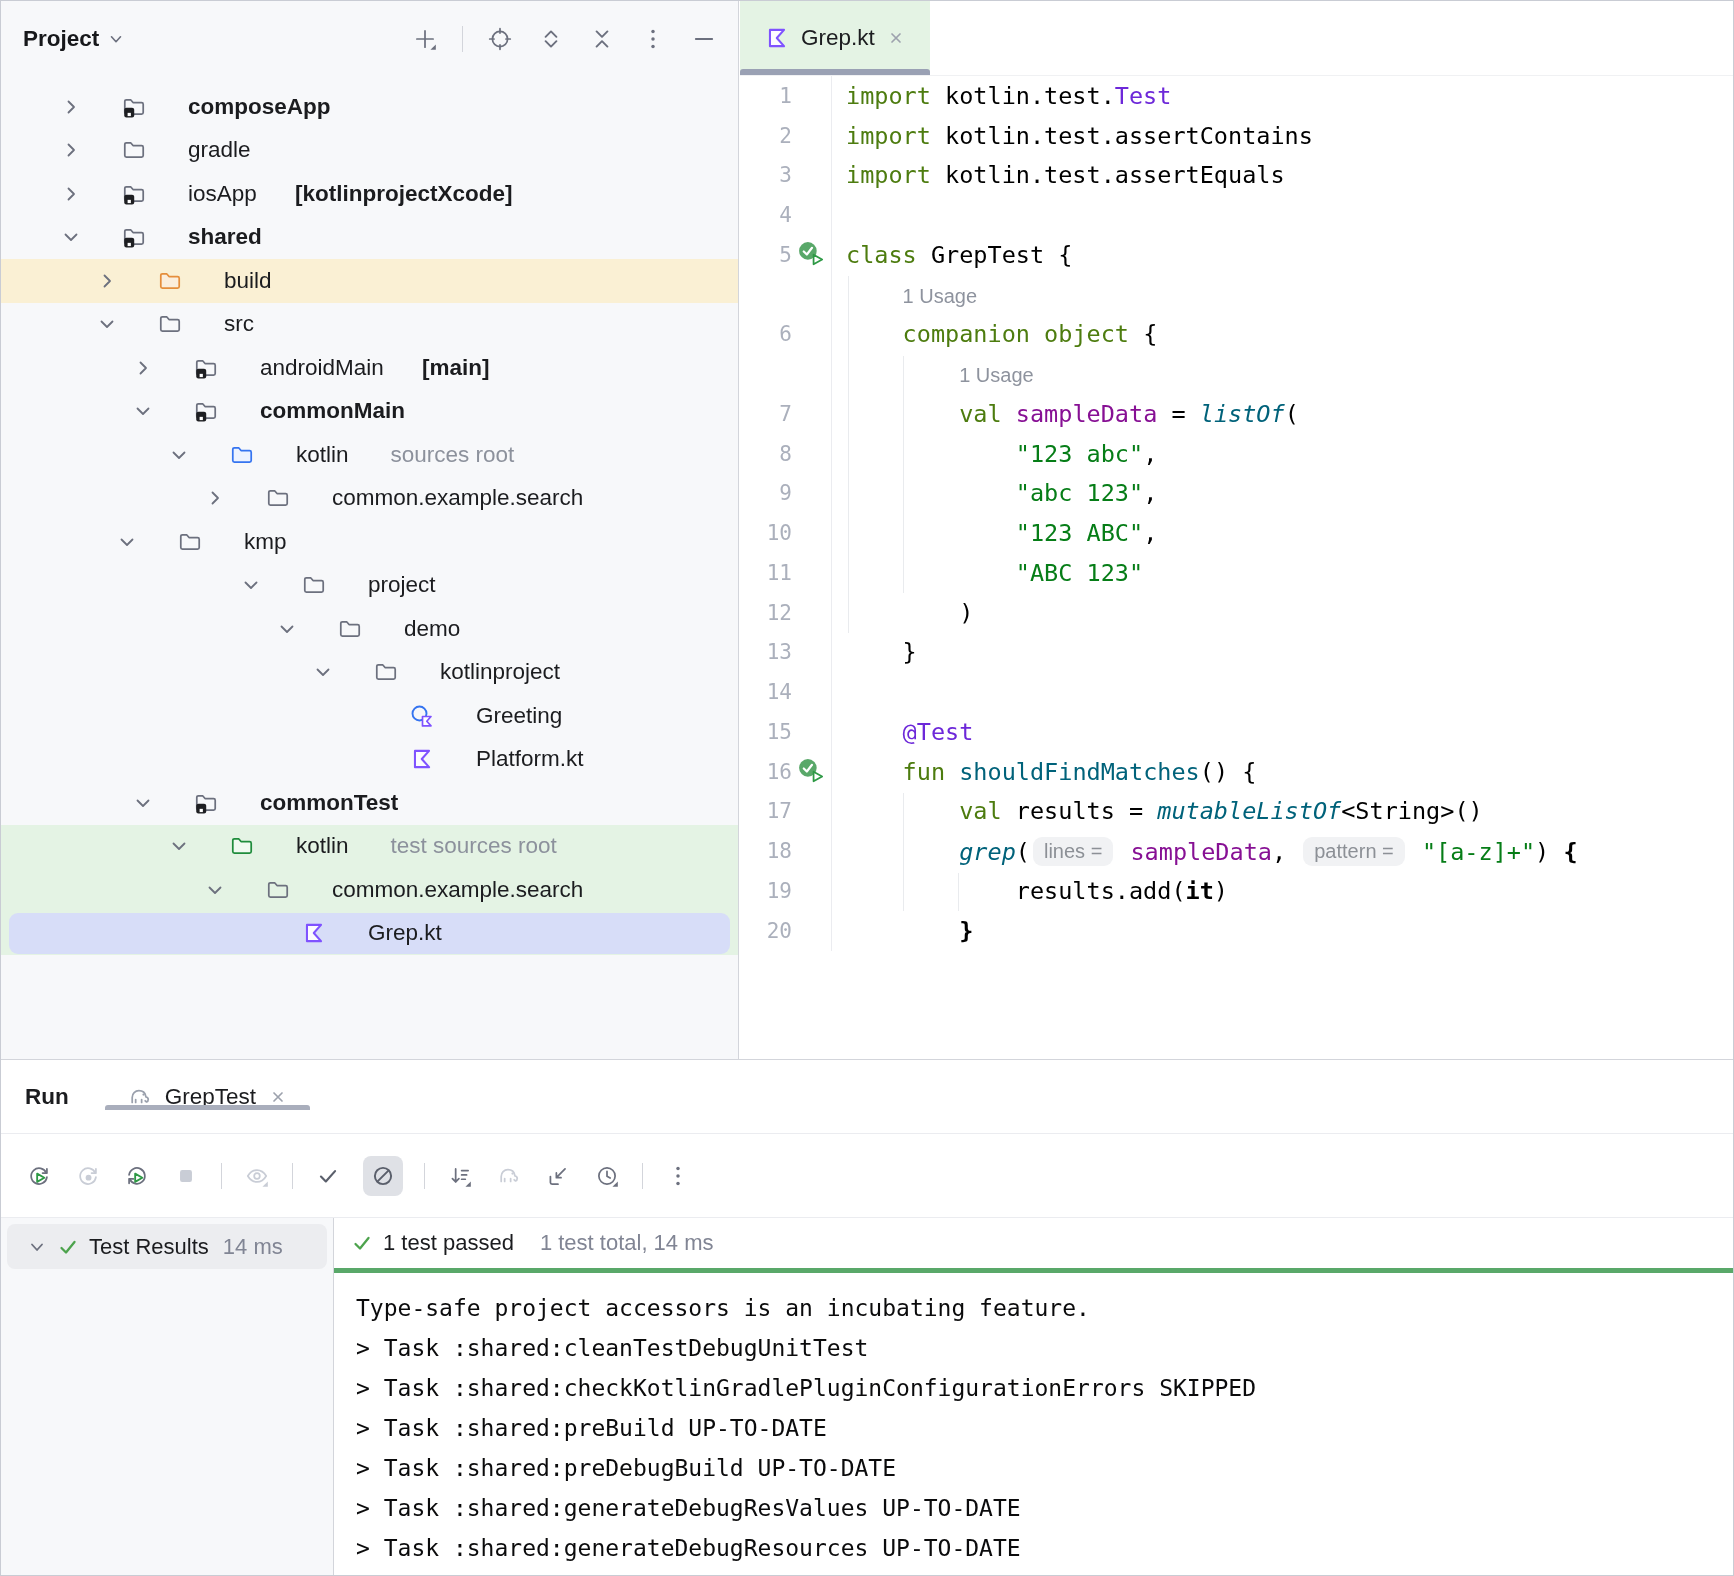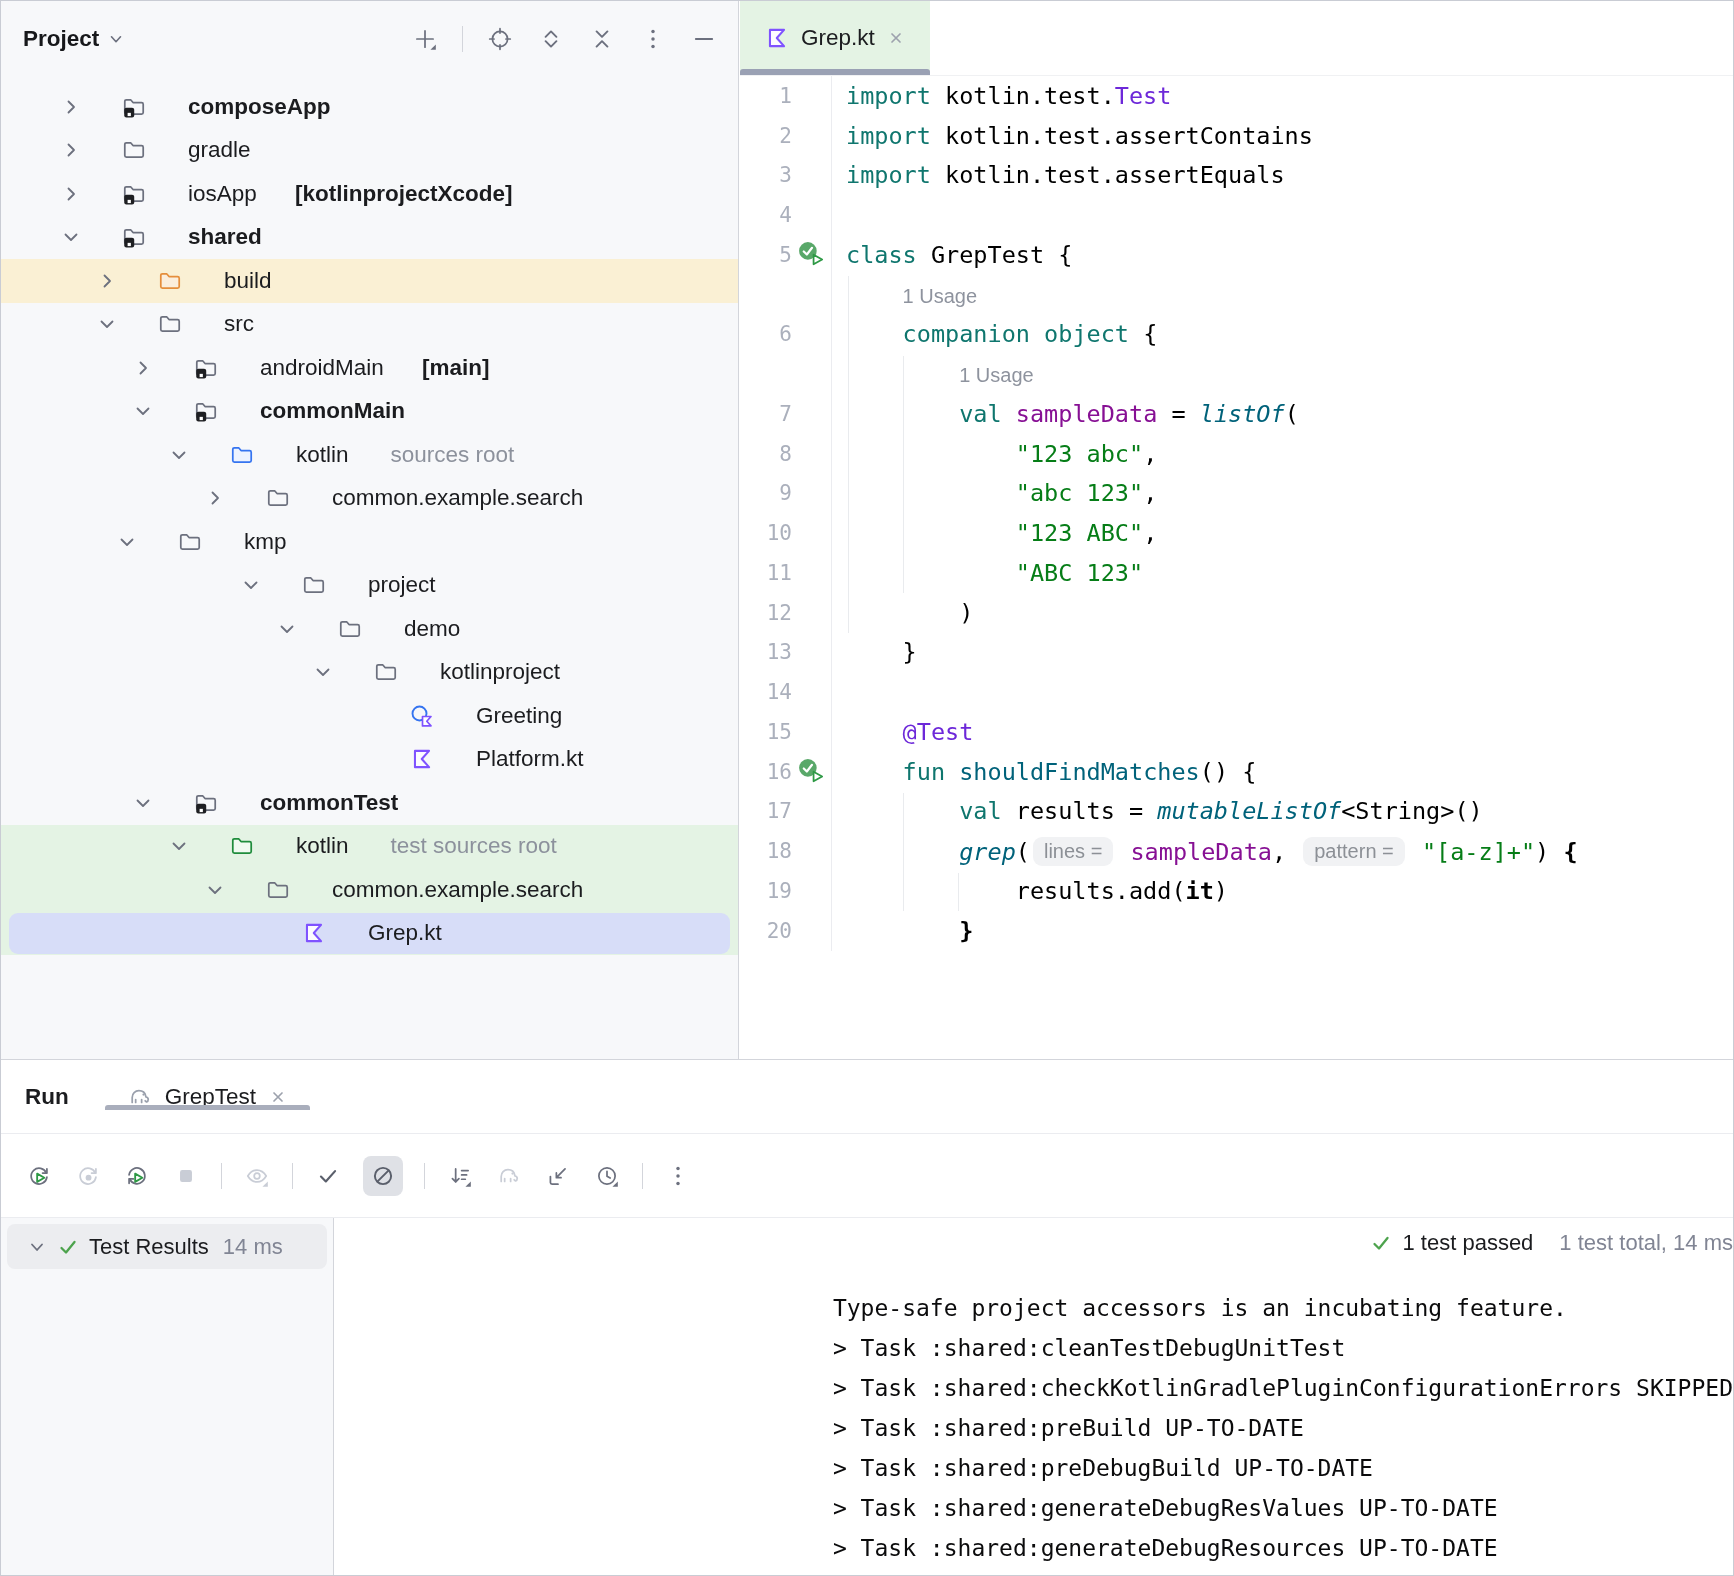--- a/index.html
+++ b/index.html
@@ -31,21 +31,21 @@
   
   .editor { position:absolute; left:739px; top:0; right:0; height:1058px; background:#fff; }
   .tabbar { height:75px; display:flex; align-items:stretch; border-bottom:1px solid #f0f1f3; }
   .etab { position:relative; display:flex; align-items:center; gap:11px; padding:0 24px; background:#e4f3e4; font-size:22.5px; cursor:pointer; }
   .etab .underline { position:absolute; left:0; right:0; bottom:0; height:6px; background:#9aa1b4; border-radius:3px 3px 0 0; }
   .code-area { position:relative; }
   .crow { display:flex; height:39.75px; align-items:center; }
   .gnum { width:52px; text-align:right; font-family:"DejaVu Sans Mono", monospace; font-size:21px; color:#abb0bc; flex:none; }
   .gic  { width:40px; flex:none; display:flex; align-items:center; justify-content:center; border-right:1px solid #ebecf0; align-self:stretch; }
   .ctext { padding-left:14px; font-family:"DejaVu Sans Mono", monospace; font-size:23.5px; white-space:pre; color:#000; }
-  .c-kw { color:#0f766e; }
+  .c-kw { color:#4d7c0f; }
   .c-ann { color:#6d28d9; }
   .c-str { color:#067d17; }
   .c-prop { color:#871094; }
   .c-fnc { color:#00627a; font-style:italic; }
   .c-fnd { color:#00627a; }
   .c-b { font-weight:700; }
   .hint { display:inline-block; font-family:"Liberation Sans", sans-serif; font-size:20px; color:#8c9096; background:#f1f2f4; border-radius:9px; padding:3px 11px; margin:0 3px; vertical-align:2px; }
   .inlay { font-family:"Liberation Sans", sans-serif; font-size:20px; color:#8e939e; }
   .guide { position:absolute; width:1px; background:#e9ebee; }
 
@@ -53,21 +53,21 @@
   .run-panel { position:absolute; left:0; top:1058px; width:100%; height:518px; background:#fff; border-top:1px solid #d3d5db; }
   .rp-header { height:74px; display:flex; align-items:center; border-bottom:1px solid #ebecf0; }
   .rp-title { align-self:center; font-size:22.5px; font-weight:700; padding:0 36px 0 24px; }
   .rtab { position:relative; display:flex; align-items:center; gap:12px; padding:0 22px; font-size:22.5px; cursor:pointer; }
   .rtab .underline { position:absolute; left:0; right:0; bottom:0; height:5px; background:#a9aebc; border-radius:3px 3px 0 0; }
   .rp-toolbar { height:84px; display:flex; align-items:center; gap:21px; padding:0 24px; border-bottom:1px solid #ebecf0; }
   .rp-body { position:relative; height:359px; display:flex; }
   .rp-left { width:333px; flex:none; background:#f7f8fa; border-right:1px solid #d3d5db; padding-top:6px; }
   .result-row { position:relative; margin:0 6px; height:45px; display:flex; align-items:center; background:#ecedf0; border-radius:8px; padding-left:20px; font-size:22px; gap:10px; }
   .result-time { color:#818594; margin-left:4px; }
-  .rp-right { flex:1; display:flex; flex-direction:column; min-width:0;align-items:flex-end; }
+  .rp-right { flex:1; display:flex; flex-direction:column; min-width:0; }
   .summary { height:50px; display:flex; align-items:center; gap:10px; padding-left:17px; font-size:22px; }
   .summary .total { color:#818594; margin-left:16px; }
   .progress { height:5px; background:#59a869; }
   .console { flex:1; padding:15px 0 0 22px; font-family:"DejaVu Sans Mono", monospace; font-size:23px; color:#0b0b0c; line-height:40px; white-space:pre; overflow:hidden; }
 </style>
 </head>
 <body>
 
 <div class="window">
 

